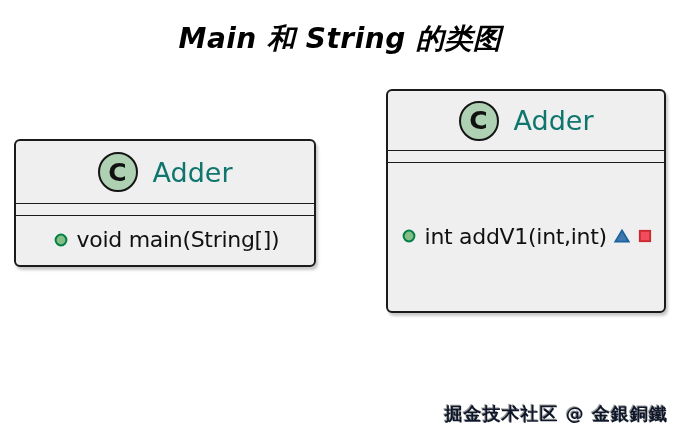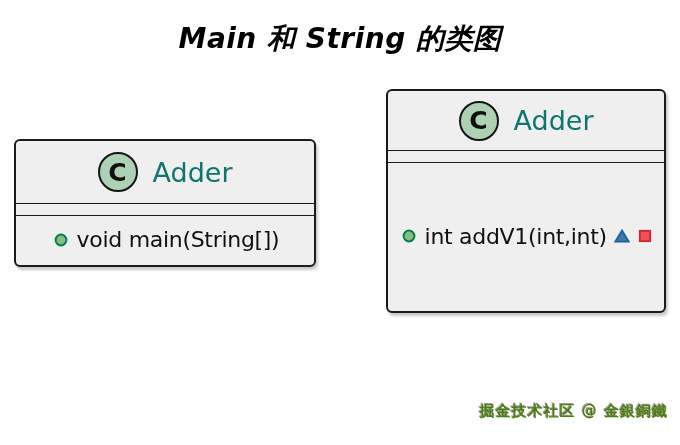--- a/index.html
+++ b/index.html
@@ -55,21 +55,21 @@
     text-decoration-thickness:2px;
     text-underline-offset:4px;
   }
   .ic-public    { fill:var(--public-fill,#84be84);    stroke:var(--public-stroke,#038048);    stroke-width:2; }
   .ic-protected { fill:var(--protected-fill,#ffff44); stroke:var(--protected-stroke,#b38d22); stroke-width:1.8; }
   .ic-package   { fill:var(--package-fill,#4177af);   stroke:var(--package-stroke,#1963a0);   stroke-width:1.8; }
   .ic-private   { fill:var(--private-fill,#f24d5c);   stroke:var(--private-stroke,#c82930);   stroke-width:1.8; }
 
   .watermark {
     position:absolute; right:12px; top:402px;
-    font-size:15px; font-weight:bold; color:#4d7c0f;
+    font-size:18px; font-weight:bold; color:#0f172a;
     text-shadow:-1px -1px 0 #9e9e9e, 1px 1px 0 #ffffff;
     letter-spacing:1px; white-space:nowrap;
   }
 </style>
 </head>
 <body>
 
 <div class="canvas">
 
   <div class="title">Main 和 String 的类图</div>

